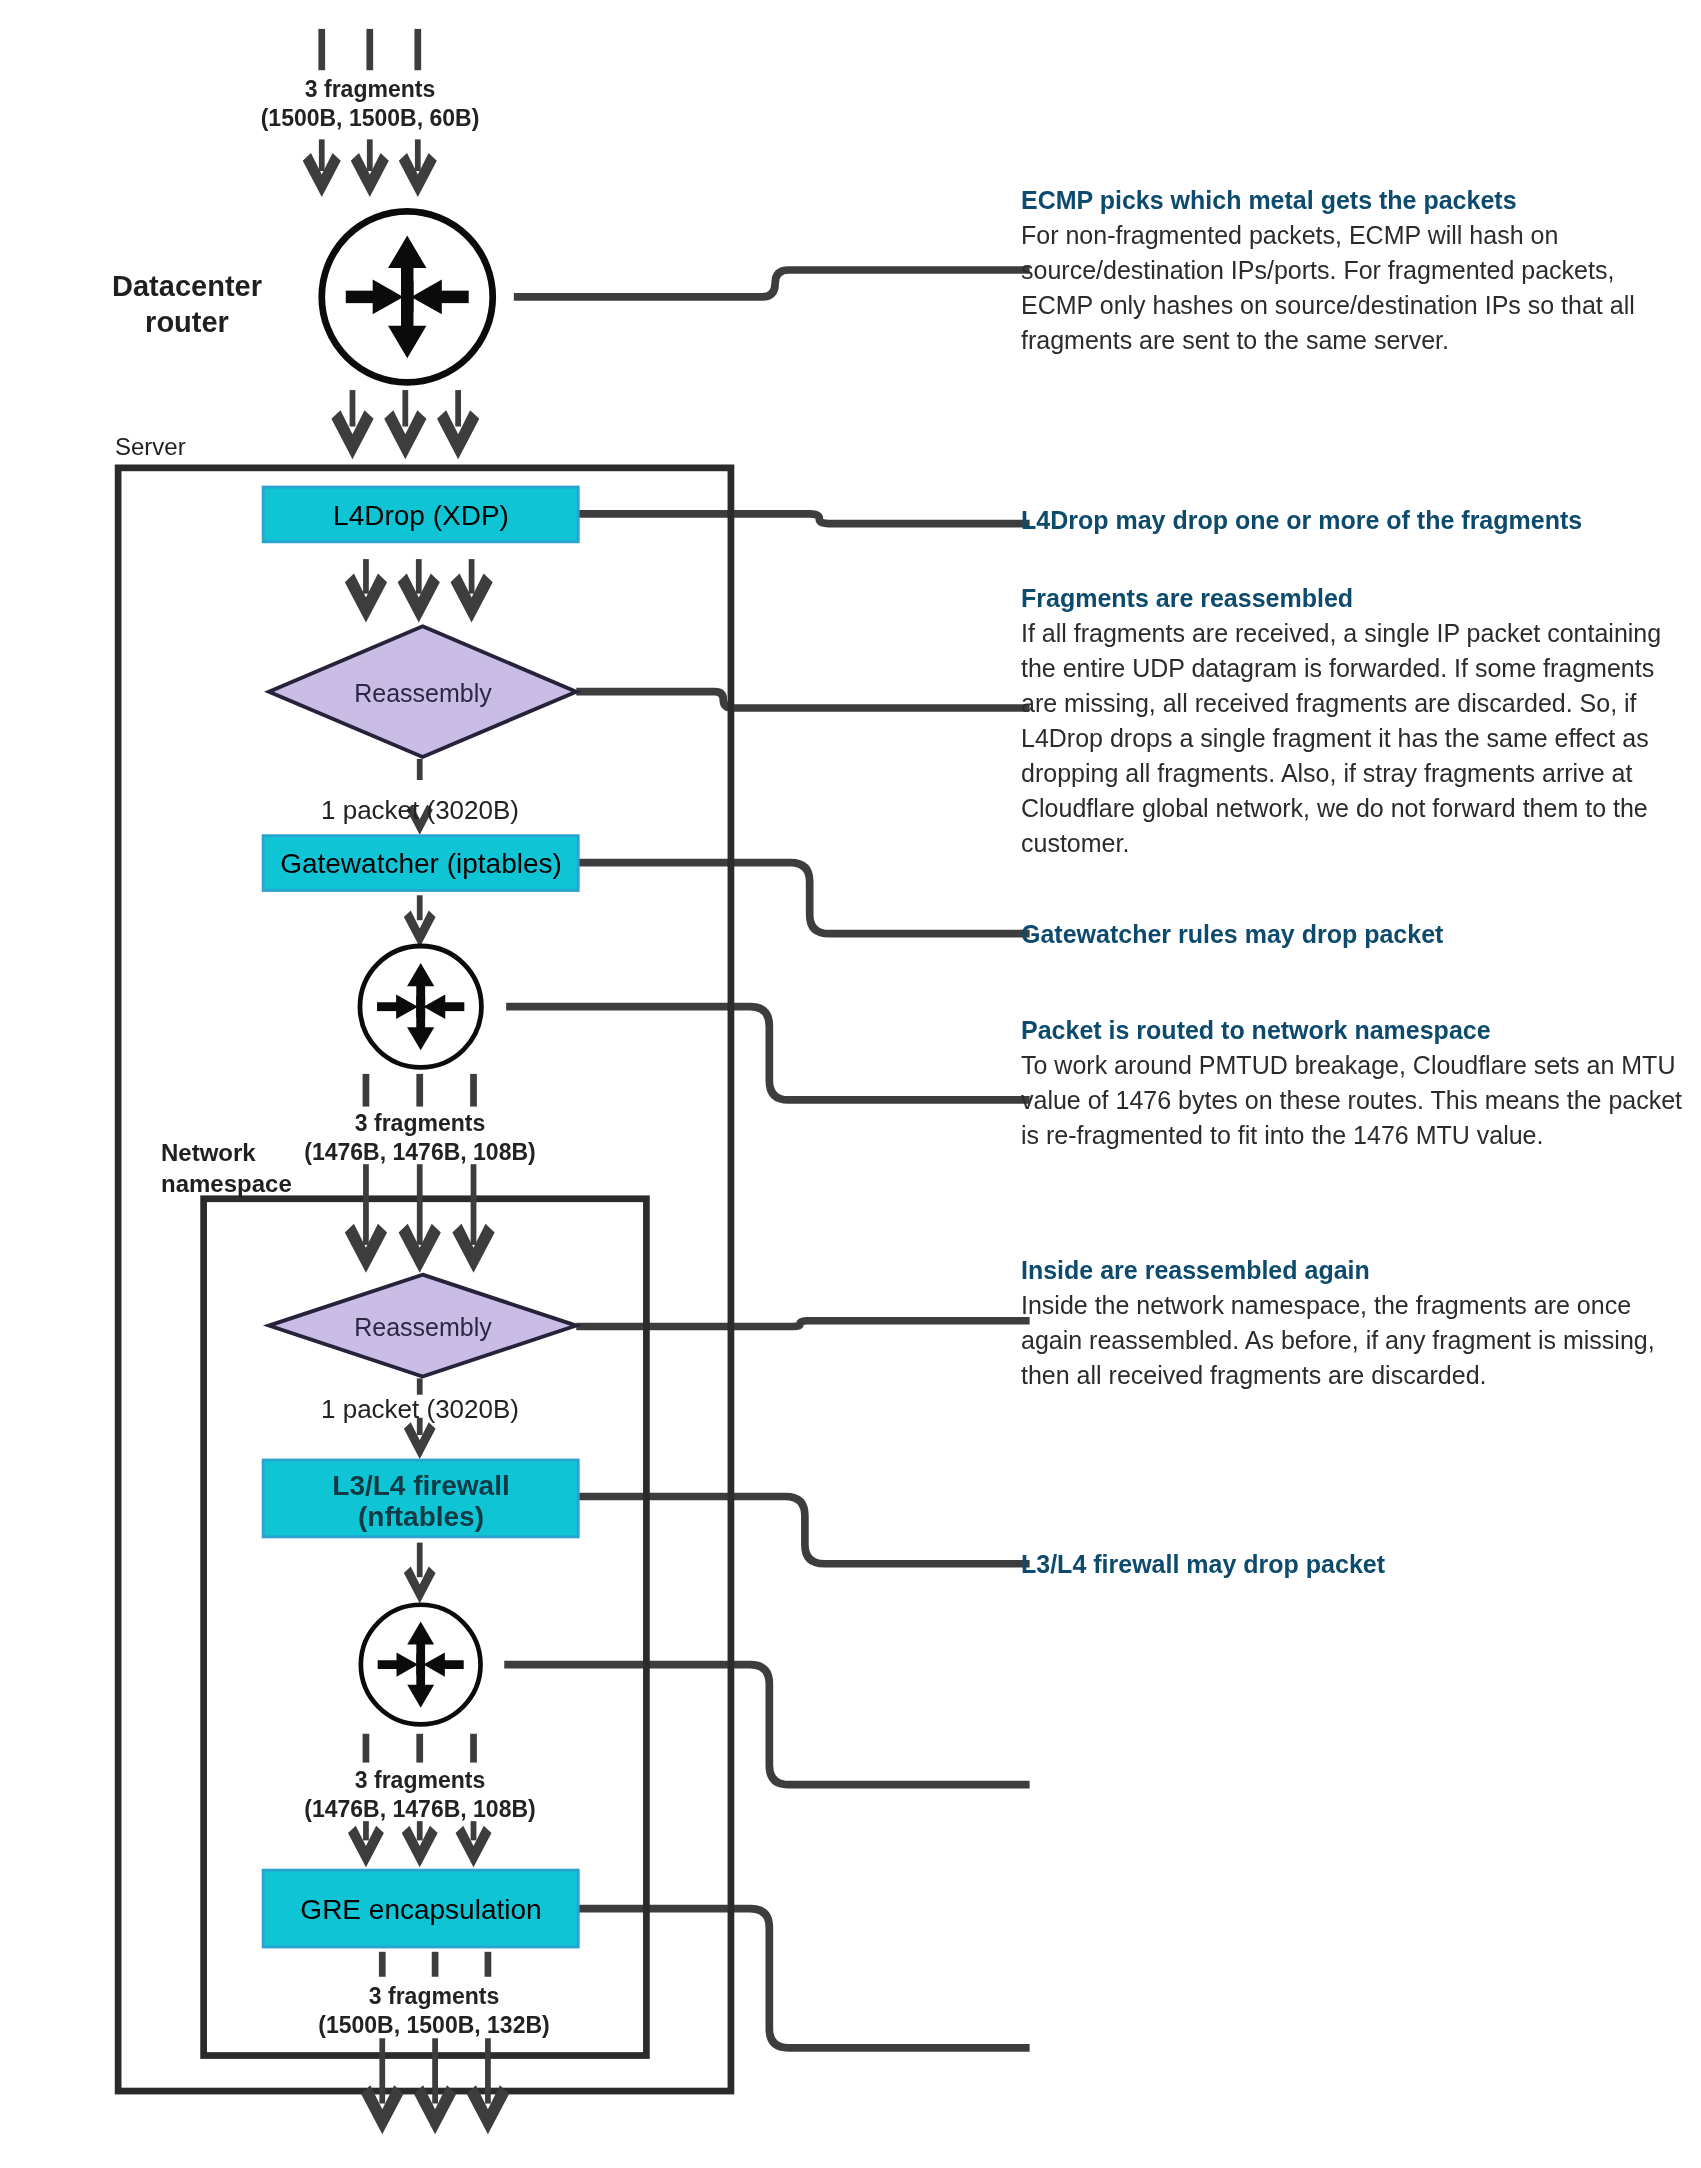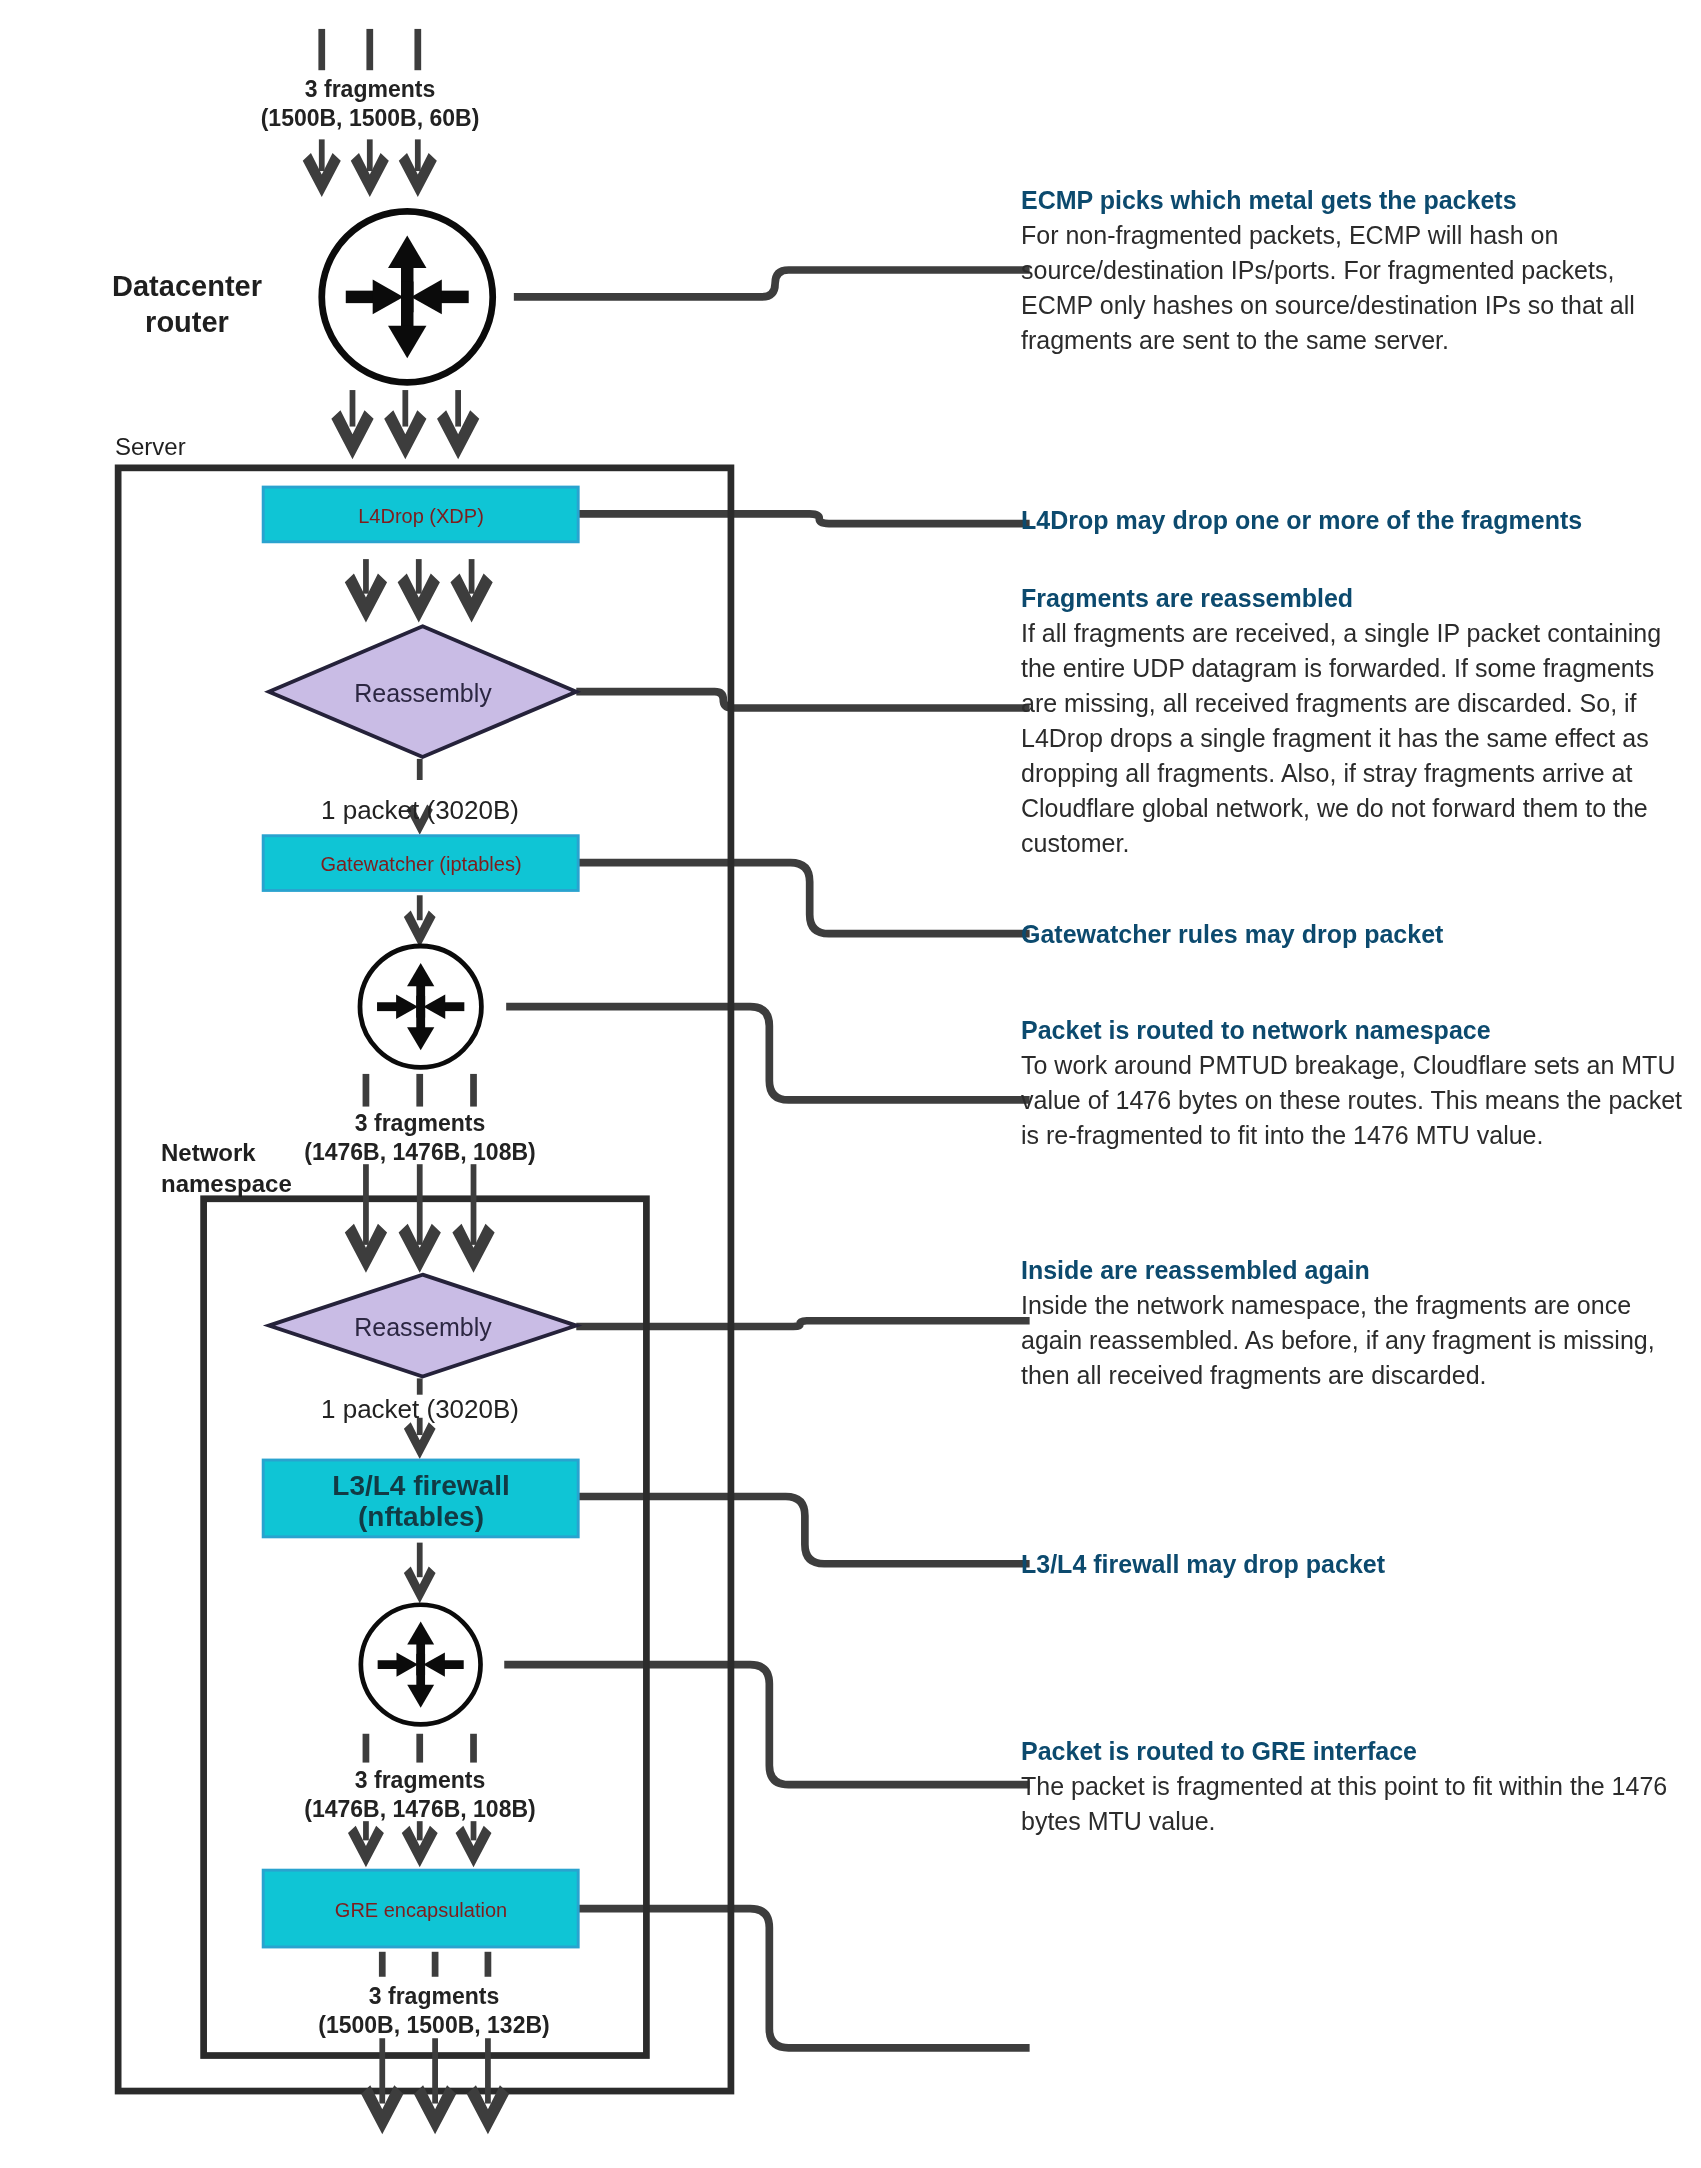--- a/index.html
+++ b/index.html
@@ -3,21 +3,21 @@
 <meta charset="utf-8">
 <style>
   html,body{margin:0;padding:0;background:#ffffff;}
   .canvas{position:relative;width:1701px;height:2168px;background:#fff;
           font-family:"Liberation Sans",sans-serif;color:#1f1f1f;overflow:hidden;}
   .canvas svg{position:absolute;left:0;top:0;}
   .lbl{position:absolute;transform:translate(-50%,-50%);text-align:center;}
   .pre{white-space:pre-line;font-weight:bold;}
   .flowtxt{font-size:23px;line-height:29px;color:#222;}
   .packet{font-size:26px;color:#222;white-space:nowrap;}
-  .boxlbl{font-size:20px;color:#7f1d1d;white-space:nowrap;}
+  .boxlbl{font-size:28px;color:#000000;white-space:nowrap;}
   .boxlbl2{font-size:28px;line-height:31px;color:#123a44;}
   .diamondlbl{font-size:25px;color:#2c2742;white-space:nowrap;}
   .ctrlbl{position:absolute;font-size:24px;color:#1f1f1f;}
   .dcrouter{font-size:29px;line-height:36px;color:#1f1f1f;}
   .note{position:absolute;left:1021px;width:672px;font-size:25px;line-height:35px;color:#2b2b2b;}
   .note .t{font-weight:700;color:#0c4a6e;}
 </style>
 </head>
 <body>
 
@@ -225,20 +225,16 @@
 
   <div class="note" style="top:1253px;">
     <div class="t">Inside are reassembled again</div>
     <div>Inside the network namespace, the fragments are once again reassembled. As before, if any fragment is missing, then all received fragments are discarded.</div>
   </div>
 
   <div class="note" style="top:1547px;">
     <div class="t">L3/L4 firewall may drop packet</div>
   </div>
 
-  <div class="note" style="top:1734px;">
-    <div class="t">Packet is routed to GRE interface</div>
-    <div>The packet is fragmented at this point to fit within the 1476 bytes MTU value.</div>
-  </div>
 
 
 </div>
 
 
 </body></html>

